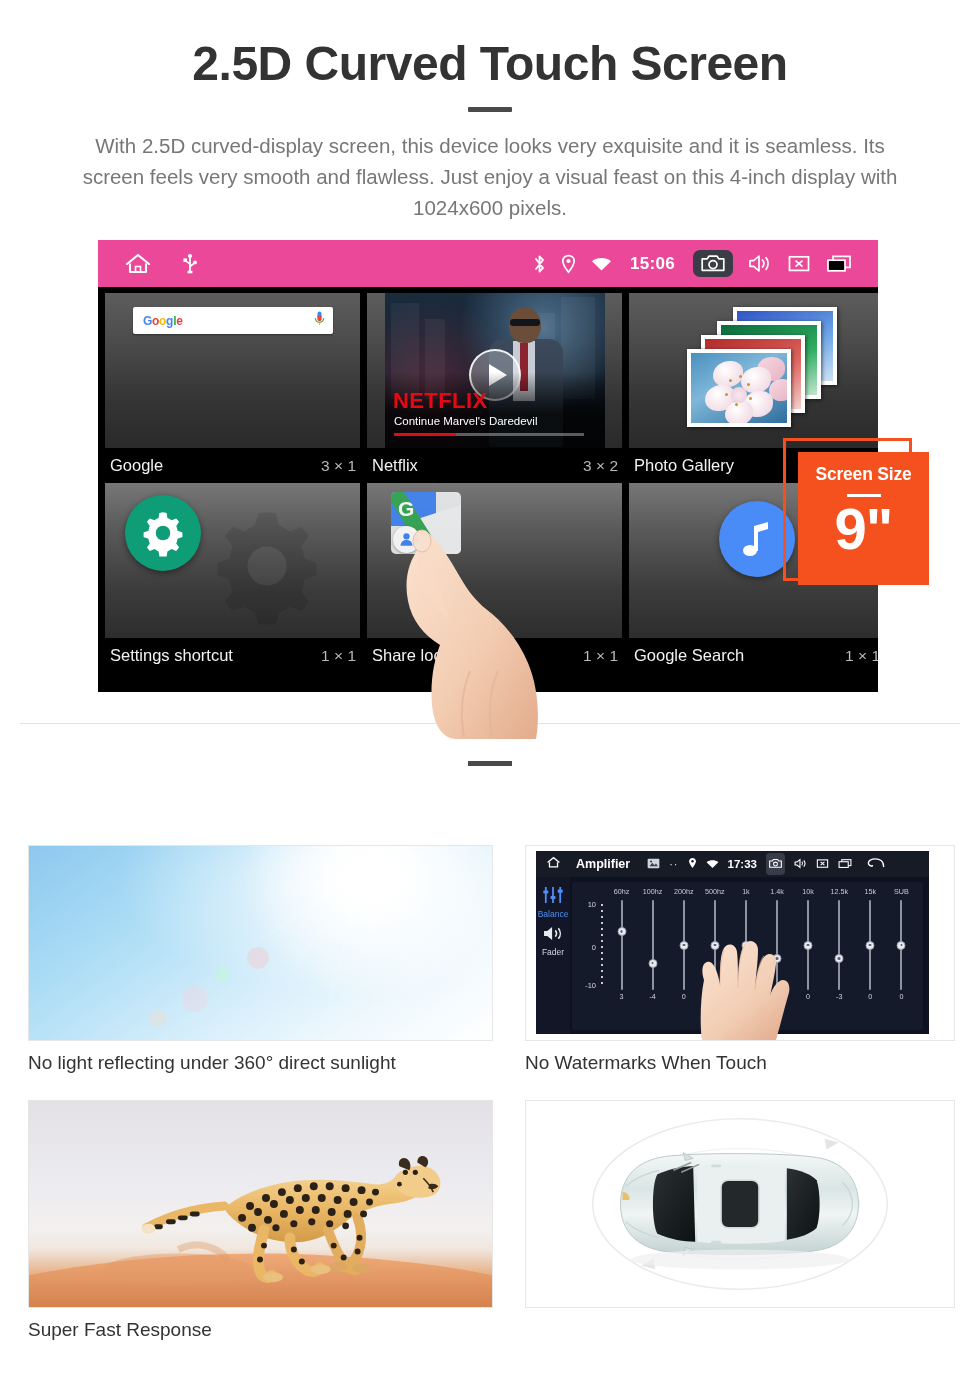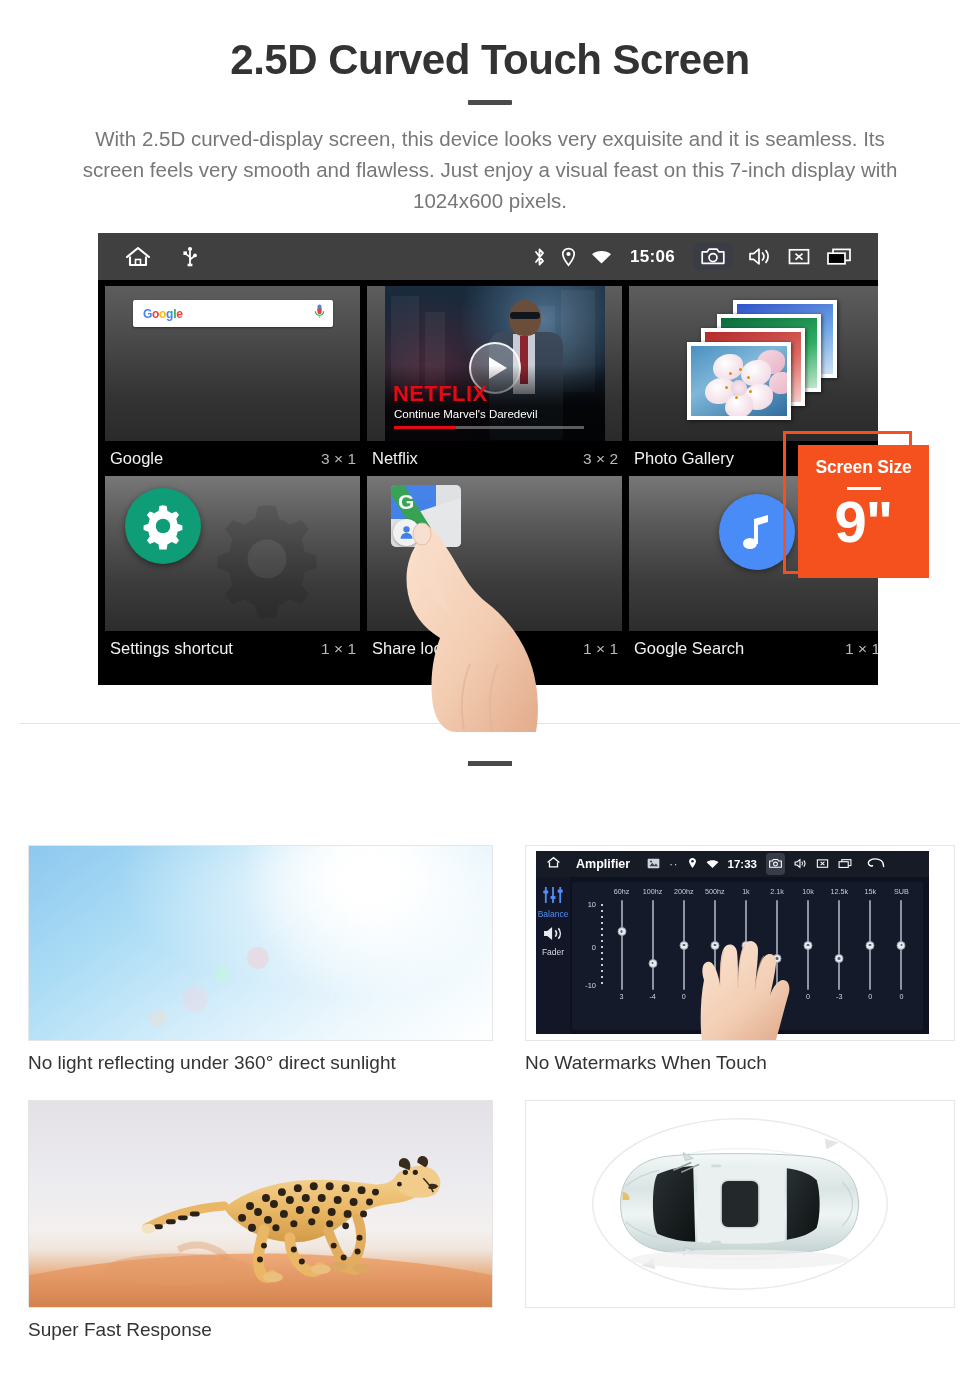--- a/index.html
+++ b/index.html
@@ -9,21 +9,21 @@
     background:#ffffff;
     color:#3c3c3c;
     overflow:hidden;
     position:relative;
   }
 
   
   .sec1 { position:relative; width:980px; padding-top:36px; }
   .h1 {
     text-align:center;
-    font-size:42px;
+    font-size:48px;
     font-weight:bold;
     letter-spacing:-0.5px;
     color:#333333;
   }
   .rule {
     width:44px; height:5px; background:#4a4a4a;
     margin:16px auto 18px auto; border-radius:1px;
   }
   .lead {
     width:830px; margin:0 auto;
@@ -37,21 +37,21 @@
   
   .device-wrap { position:relative; width:980px; height:500px; margin-top:16px; }
   .device {
     position:absolute; left:98px; top:1px;
     width:780px; height:452px;
     background:#000;
     overflow:hidden;
   }
   .statusbar {
     position:relative; height:47px; width:100%;
-    background:#404040;
+    background:#ec4899;
     display:flex; align-items:center;
   }
   .sb-left { display:flex; align-items:center; gap:30px; padding-left:26px; }
   .sb-right { margin-left:auto; display:flex; align-items:center; gap:15px; padding-right:26px; }
   .sb-ico { color:#e8e8ea; display:flex; align-items:center; justify-content:center; }
   .sb-clock { color:#ffffff; font-size:17px; font-weight:bold; letter-spacing:.3px; margin:0 3px; }
   .sb-hl { background:#3a3d46; border-radius:7px; padding:4px 8px; }
 
   
   .grid {
@@ -279,21 +279,21 @@
      background:linear-gradient(180deg,#e3e1e6 0%,#ecebef 40%,#f3f0ee 62%,#f0e6de 72%,#e5a877 86%,#d88f5c 100%); }
   
   .carbg { position:absolute; inset:0; background:#fff; }
 </style>
 </head>
 <body>
 
 <div class="sec1">
   <div class="h1">2.5D Curved Touch Screen</div>
   <div class="rule"></div>
-  <div class="lead">With 2.5D curved-display screen, this device looks very exquisite and it is seamless. Its screen feels very smooth and flawless. Just enjoy a visual feast on this 7-inch display with 1024x600 pixels.</div>
+  <div class="lead">With 2.5D curved-display screen, this device looks very exquisite and it is seamless. Its screen feels very smooth and flawless. Just enjoy a visual feast on this 4-inch display with 1024x600 pixels.</div>
 
   <div class="device-wrap">
 
     <div class="device">
 
       <div class="statusbar">
         <div class="sb-left">
           <span class="sb-ico">
             <svg width="28" height="24" viewBox="0 0 28 24">
                 <path d="M3 12 L14 3 L25 12" fill="none" stroke="#fff" stroke-width="2.1" stroke-linejoin="round" stroke-linecap="round"></path>
@@ -658,21 +658,21 @@
                 <i style="top:48%">0</i>
                 <i style="bottom:0">-10</i>
                 <span class="eqdots"></span>
               </div>
               <div class="eqrow">
                 <span>60hz</span>
                 <span>100hz</span>
                 <span>200hz</span>
                 <span>500hz</span>
                 <span>1k</span>
-                <span>2.1k</span>
+                <span>1.4k</span>
                 <span>10k</span>
                 <span>12.5k</span>
                 <span>15k</span>
                 <span>SUB</span>
               </div>
 
               <div class="eqsliders" id="eq-sliders">
                   <div class="eqs">
                     <div class="eqtrack"></div>
                     <div class="eqknob" style="top: calc(35% - 4.5px);"></div>

